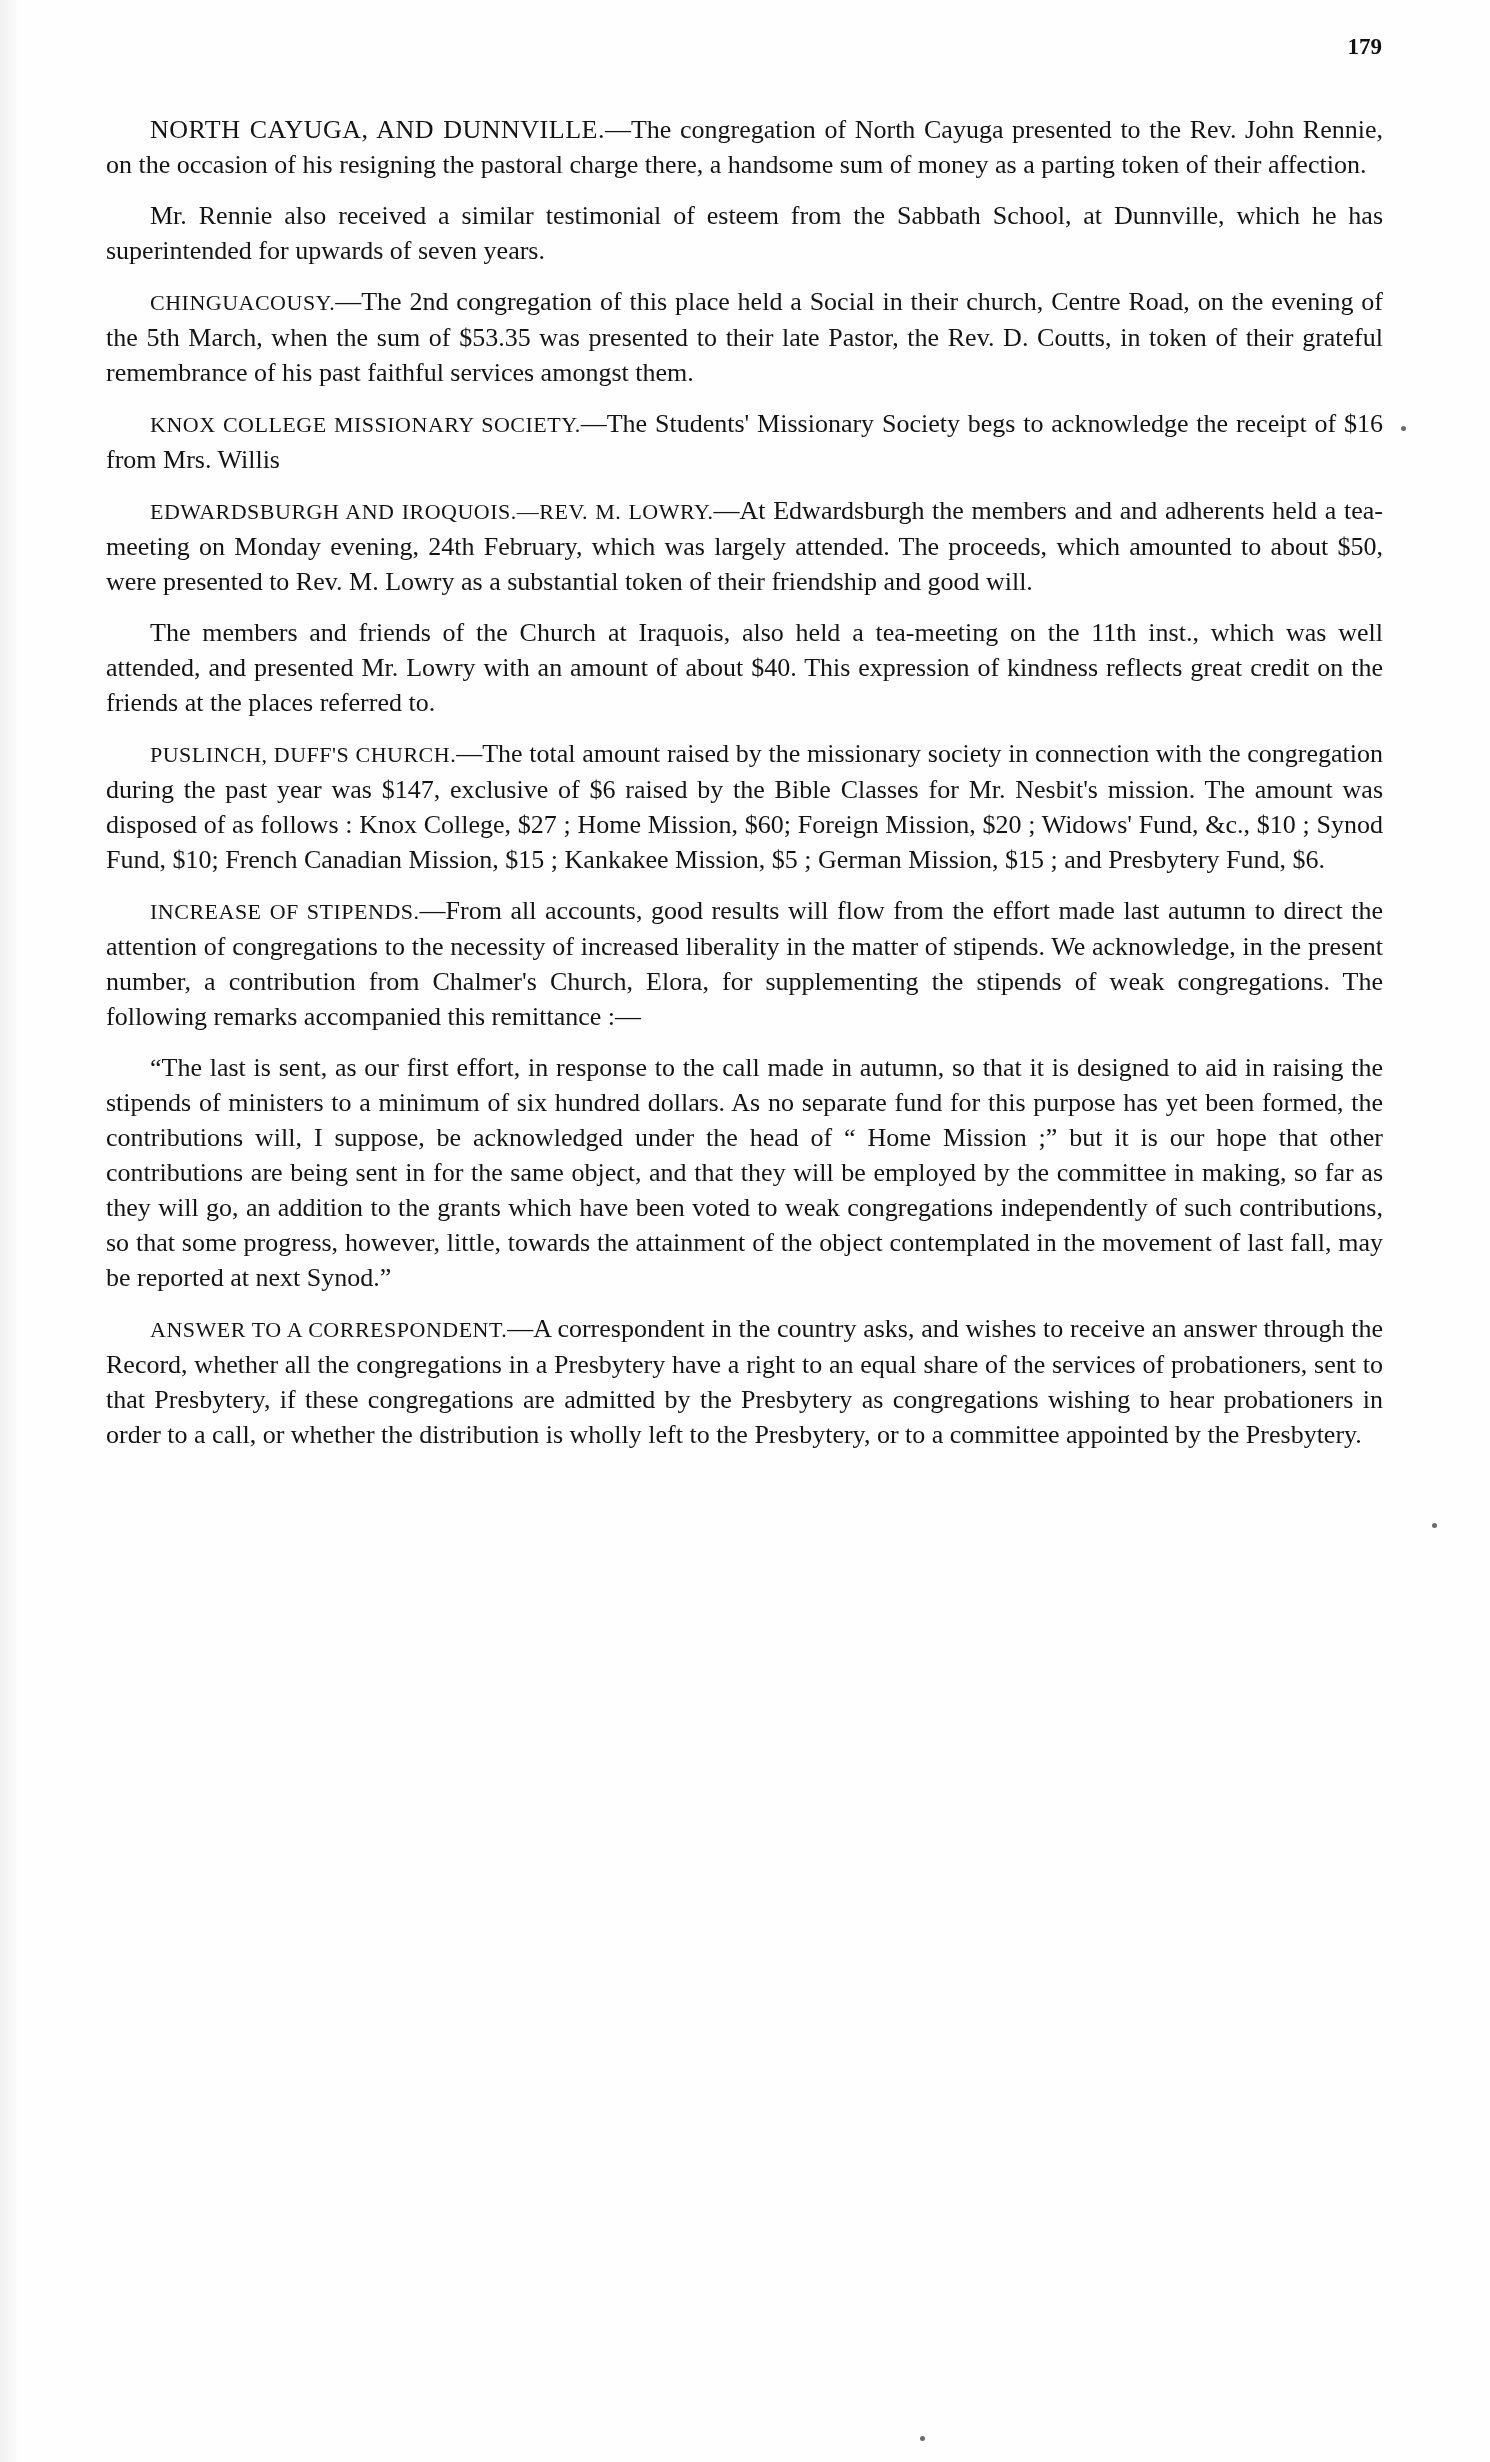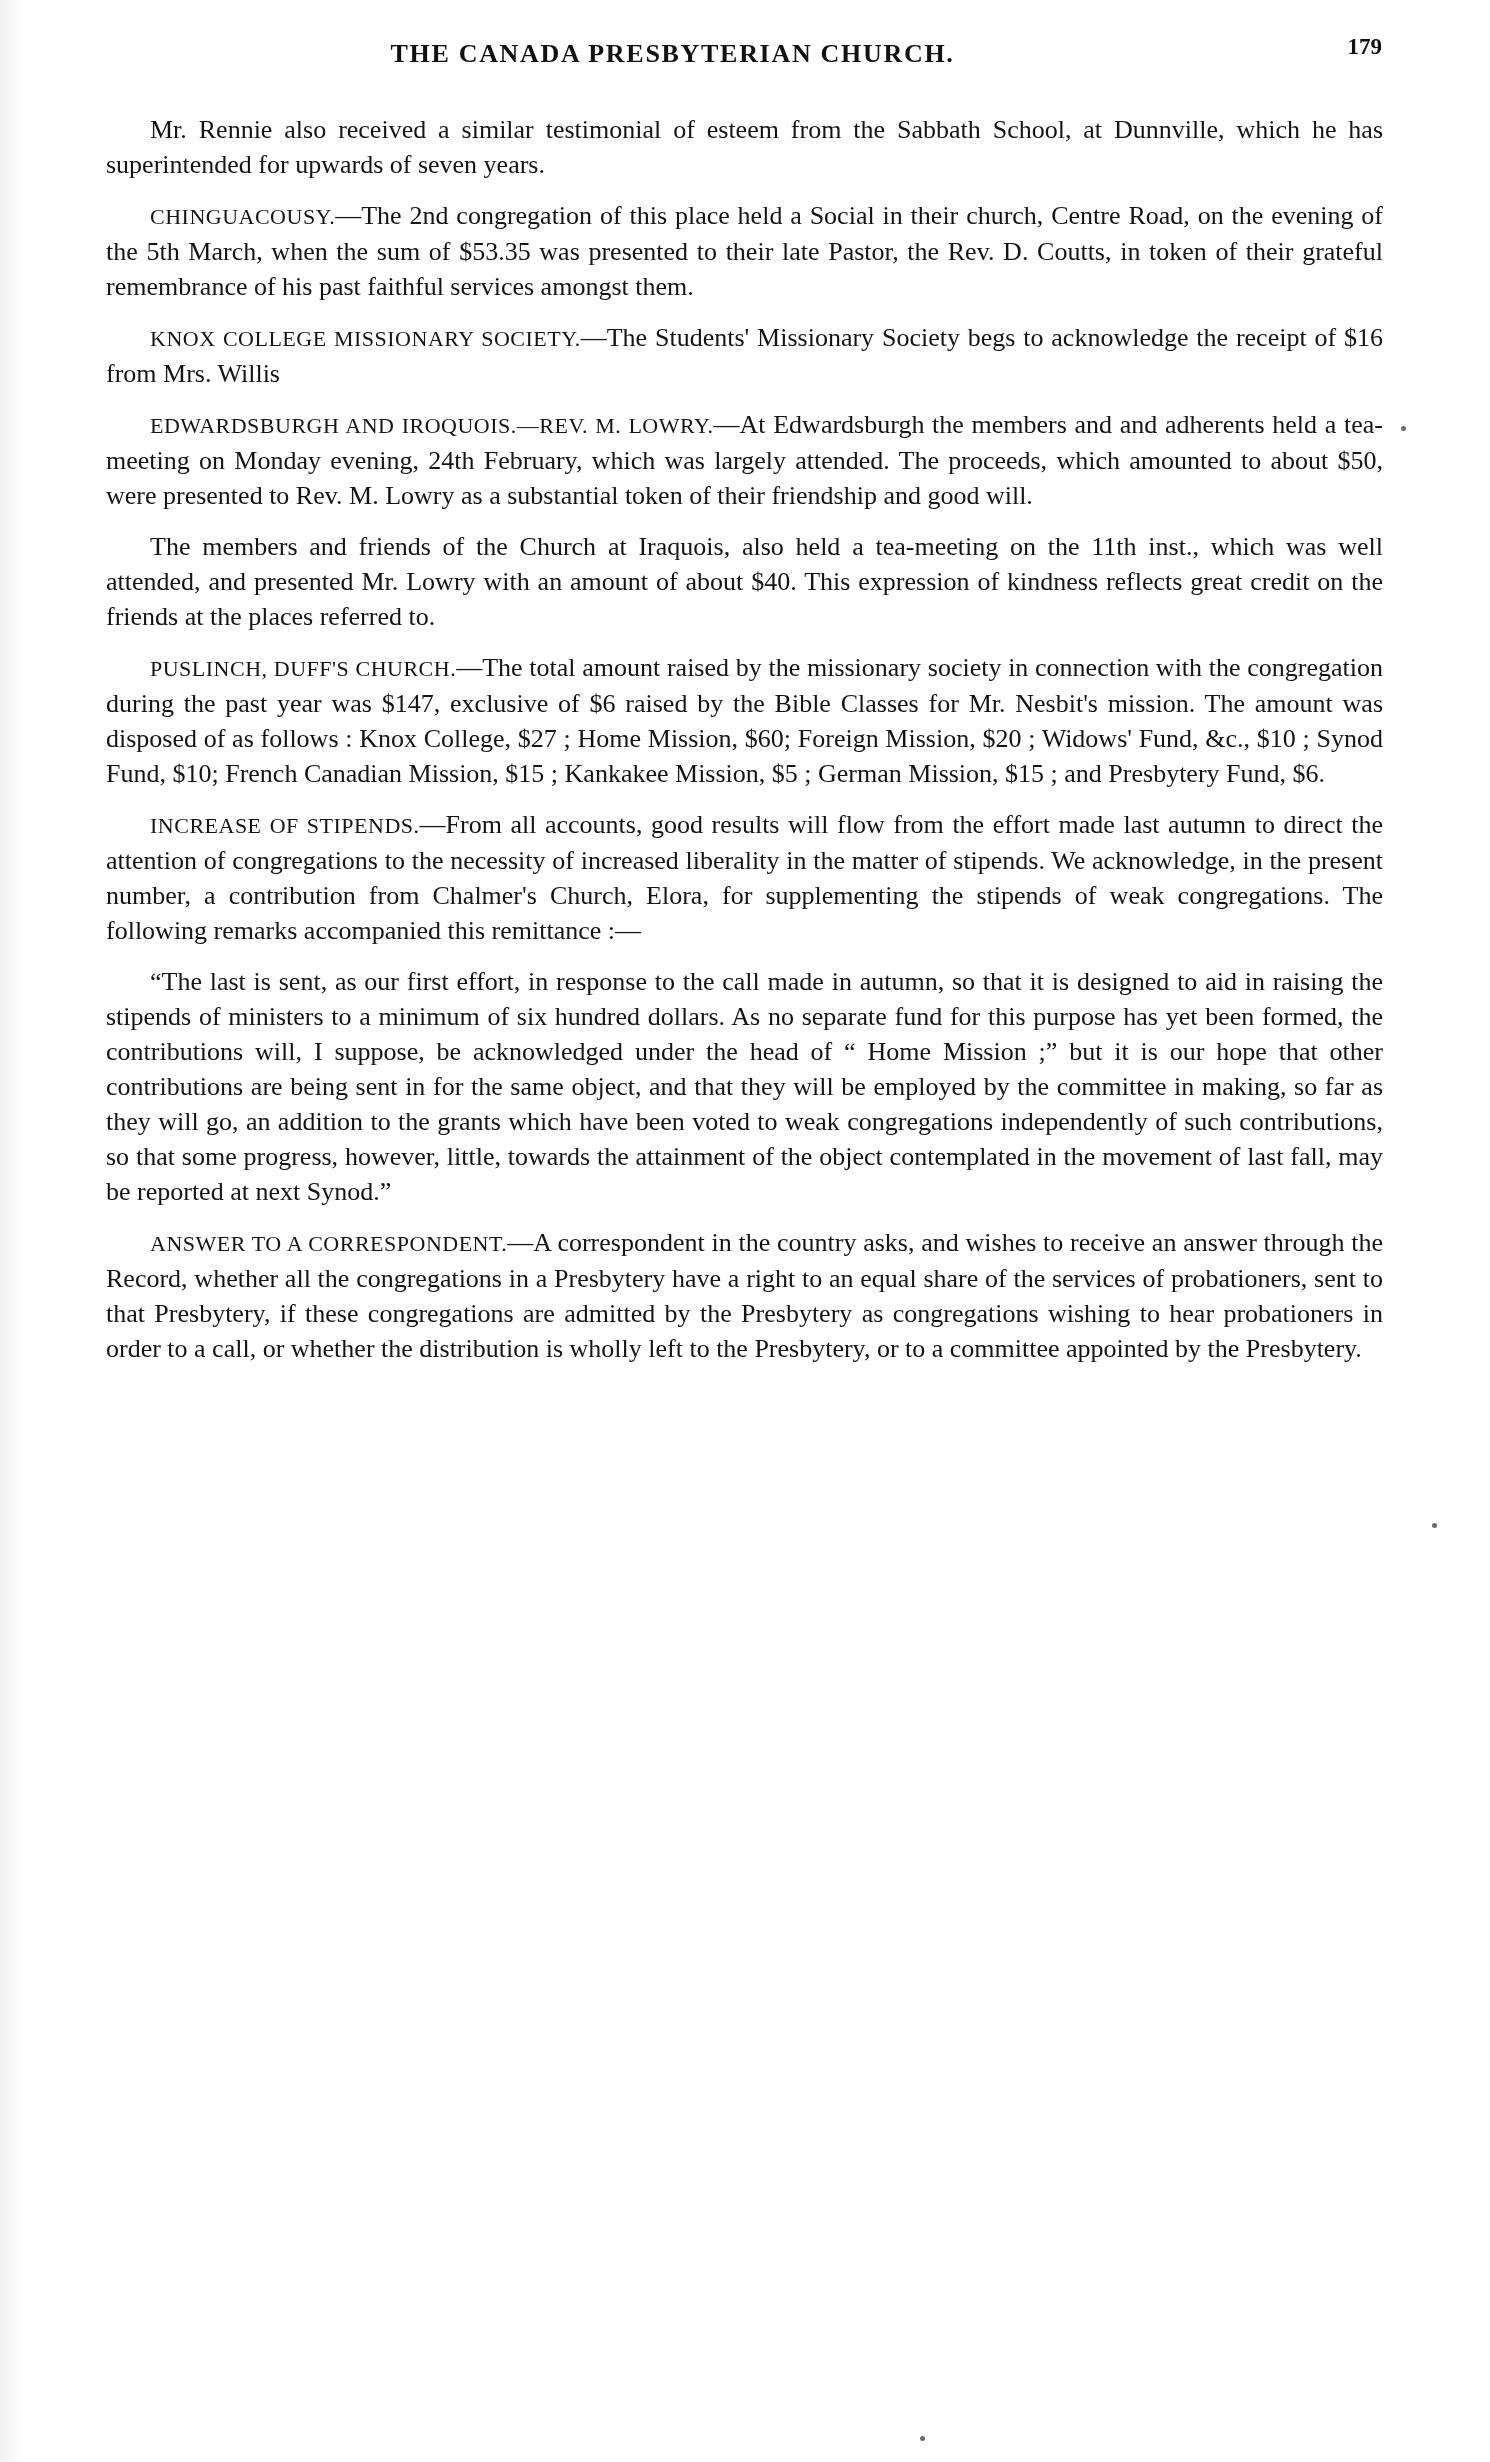--- a/index.html
+++ b/index.html
@@ -105,26 +105,28 @@
   }
 </style>
 </head>
 <body>
 
 <div class="page">
 
   <div class="edge-shade"></div>
 
   <div class="header">
-    <div class="running-title">The Canada Presbyterian Church.</div>
     <div class="folio">179</div>
   </div>
 
   <div class="body-col">
 
+    <p class="para">
+      <span class="lead lead-first">North Cayuga, and Dunnville.</span><span>—The congregation of North Cayuga presented to the Rev. John Rennie, on the occasion of his resigning the pastoral charge there, a handsome sum of money as a parting token of their affection.</span>
+    </p>
 
     <p class="para">
       <span>Mr. Rennie also received a similar testimonial of esteem from the Sabbath School, at Dunnville, which he has superintended for upwards of seven years.</span>
     </p>
 
     <p class="para gap">
       <span class="lead">Chinguacousy.</span><span>—The 2nd congregation of this place held a Social in their church, Centre Road, on the evening of the 5th March, when the sum of $53.35 was presented to their late Pastor, the Rev. D. Coutts, in token of their grateful remembrance of his past faithful services amongst them.</span>
     </p>
 
     <p class="para gap">

